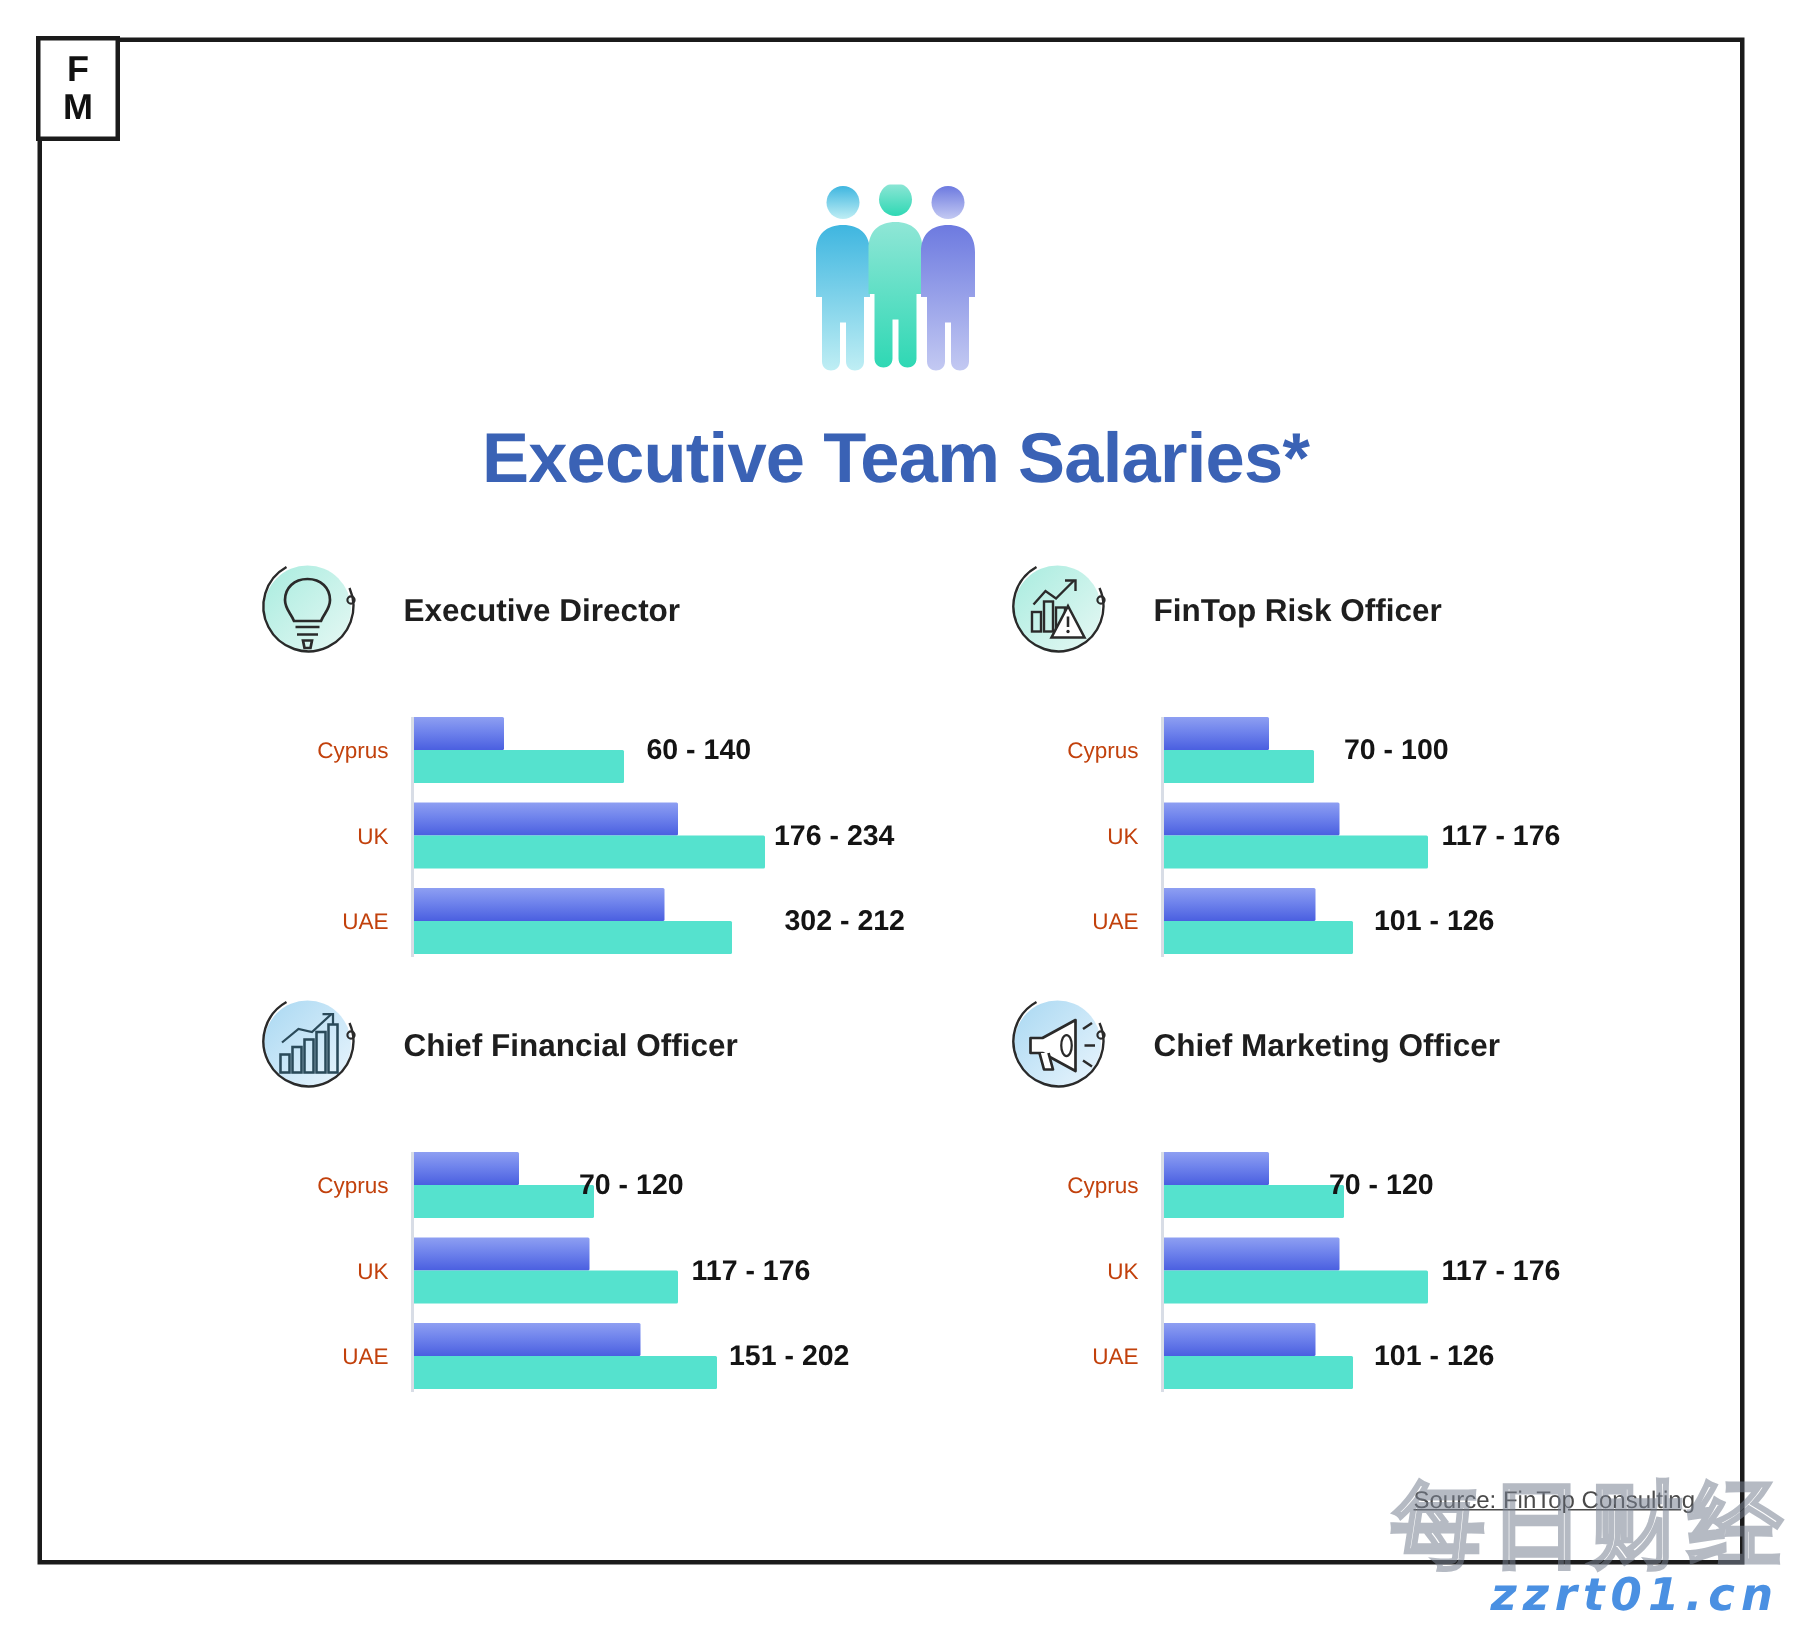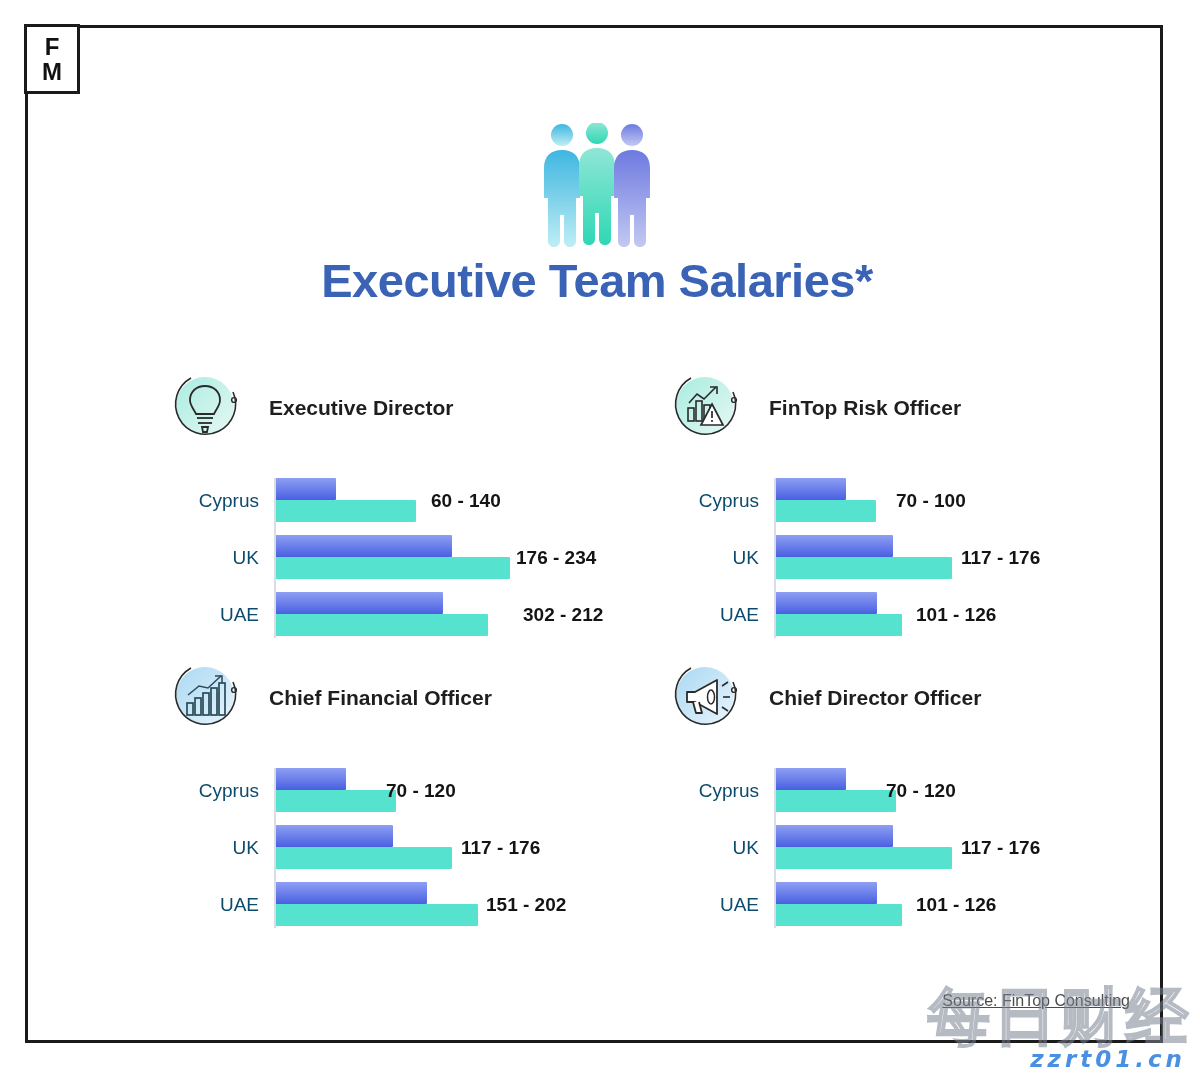--- a/index.html
+++ b/index.html
@@ -57,20 +57,21 @@
     left: 0;
     top: 95px;
     width: 1138px;
     text-align: center;
   }
   #people-icon {
     display: block;
     margin: 0 auto;
   }
   #page-title {
+    margin-top: 24px;
     font-size: 47px;
     font-weight: 700;
     letter-spacing: -0.5px;
     color: #3a62b5;
     font-family: "Liberation Sans", sans-serif;
   }
 
   
   #panels {
     position: absolute;
@@ -125,23 +126,23 @@
     width: 420px;
     height: 46px;
   }
   .row-label {
     position: absolute;
     left: 0;
     width: 88px;
     text-align: right;
     top: 50%;
     transform: translateY(-50%);
-    font-size: 19px;
+    font-size: 15px;
     font-weight: 400;
-    color: #0c4a6e;
+    color: #c2410c;
   }
   .bars {
     position: absolute;
     left: 105px;
     top: 0;
   }
   .bar {
     height: 22px;
     border-radius: 0 1px 1px 0;
   }
@@ -191,21 +192,21 @@
     letter-spacing: 4px;
     white-space: nowrap;
     pointer-events: none;
     z-index: 9;
     font-family: "DejaVu Sans", sans-serif;
   }
   #watermark-url {
     position: absolute;
     right: 14px;
     top: 1046px;
-    font-size: 23px;
+    font-size: 30px;
     font-weight: 700;
     font-style: italic;
     letter-spacing: 4px;
     color: #4a90e2;
     white-space: nowrap;
     pointer-events: none;
     z-index: 9;
     font-family: "DejaVu Sans", sans-serif;
   }
 </style>
@@ -425,21 +426,21 @@
             <path d="M62 22 A30 30 0 1 1 20 8" fill="none" stroke="#2a2a2a" stroke-width="1.6"></path>
             <circle cx="63" cy="30" r="2.4" fill="none" stroke="#2a2a2a" stroke-width="1.4"></circle>
             <path d="M16 32 L16 42 L24 42 L46 54 L46 20 L24 32 Z" fill="#fff" stroke="#2a2a2a" stroke-width="1.8" stroke-linejoin="round"></path>
             <path d="M22 42 L25 53 L31 53 L28 42" fill="#fff" stroke="#2a2a2a" stroke-width="1.8" stroke-linejoin="round"></path>
             <ellipse cx="40" cy="37" rx="3.5" ry="7" fill="none" stroke="#2a2a2a" stroke-width="1.5"></ellipse>
             <line x1="51" y1="26" x2="57" y2="22" stroke="#2a2a2a" stroke-width="1.6"></line>
             <line x1="52" y1="37" x2="59" y2="37" stroke="#2a2a2a" stroke-width="1.6"></line>
             <line x1="51" y1="47" x2="57" y2="51" stroke="#2a2a2a" stroke-width="1.6"></line>
           </svg>
         </div>
-        <div class="role-title">Chief Director Officer</div>
+        <div class="role-title">Chief Marketing Officer</div>
       </div>
       <div class="chart">
         <div class="axis"></div>
 
         <div class="row" style="top:0px">
           <div class="row-label">Cyprus</div>
           <div class="bars">
             <div class="bar bar-min" style="width:70px"></div>
             <div class="bar bar-max" style="width:120px"></div>
           </div>

